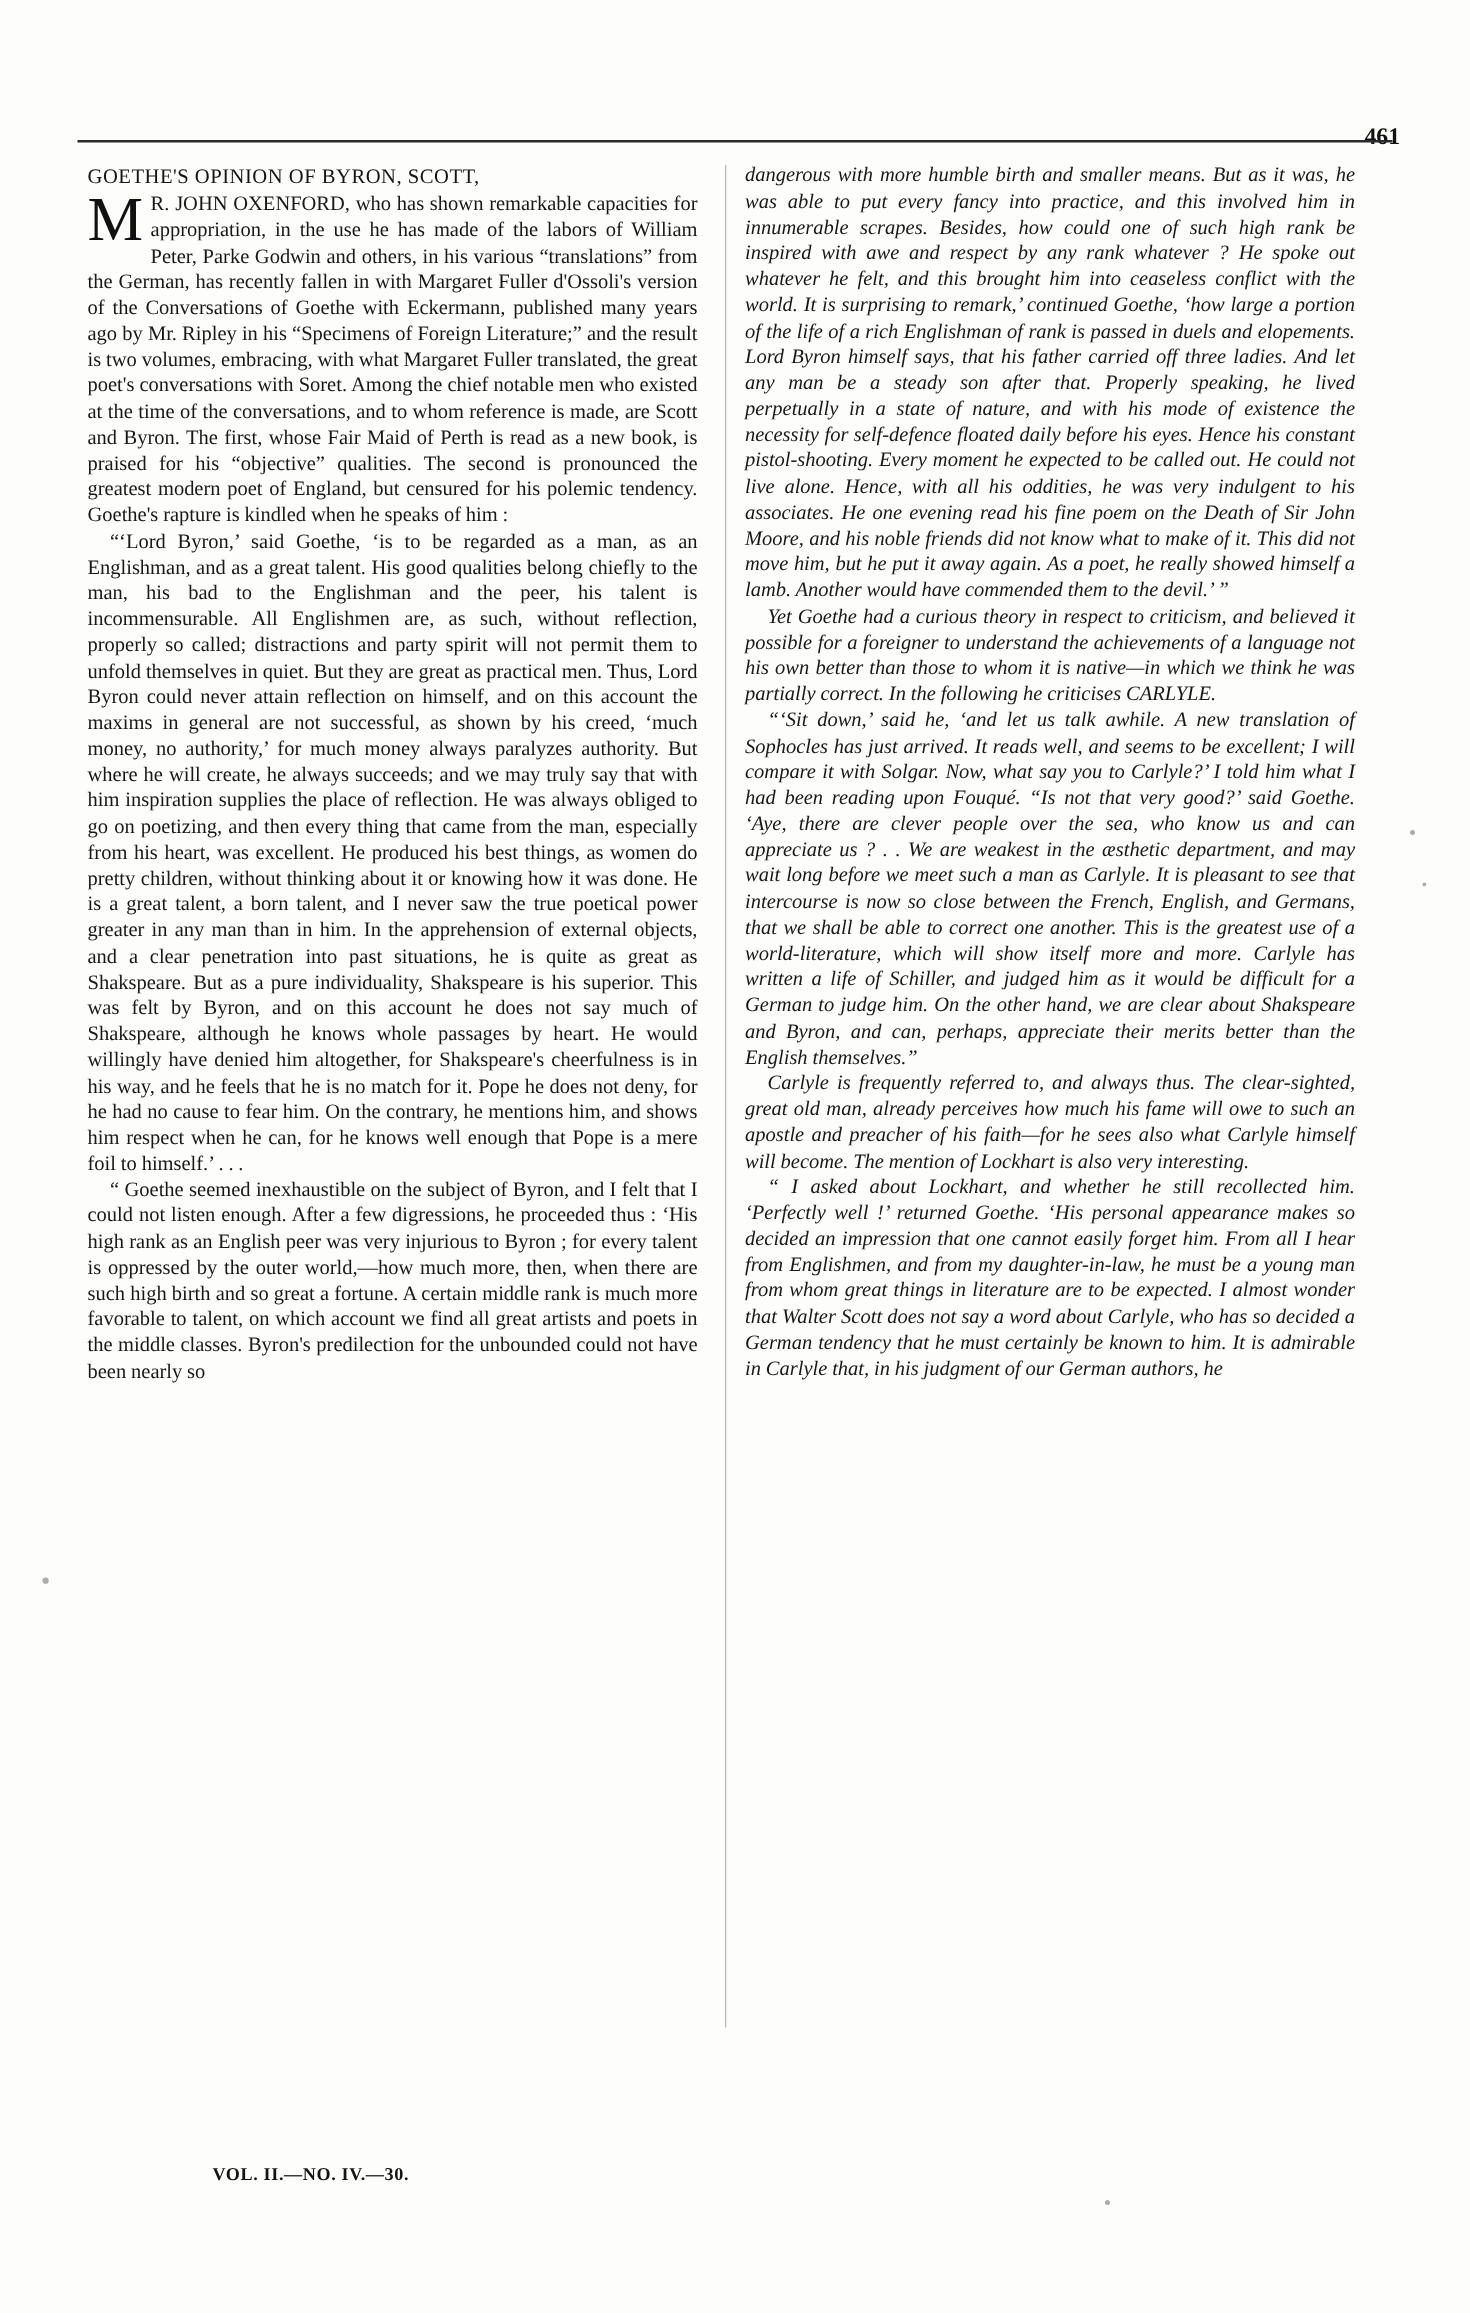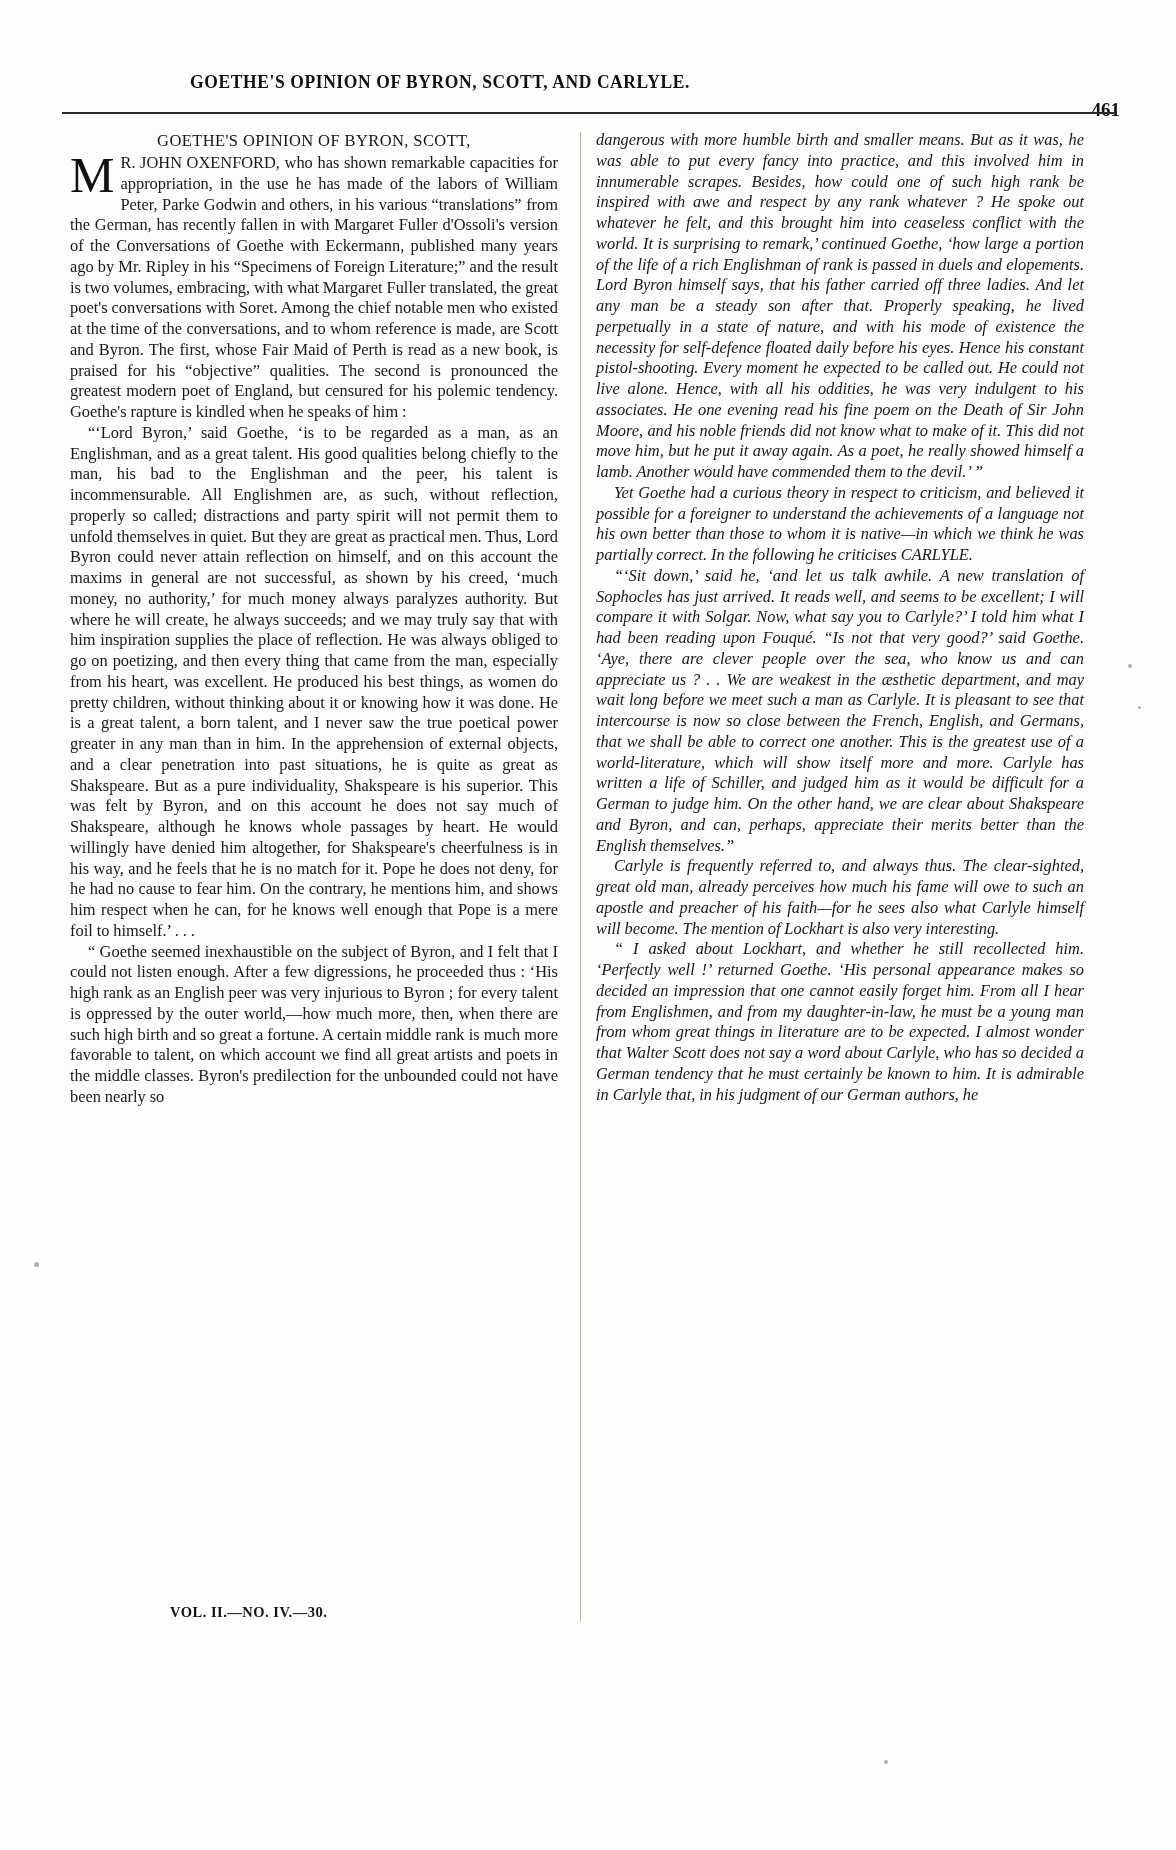--- a/index.html
+++ b/index.html
@@ -76,21 +76,21 @@
   .col-right { left: 534px; font-style: italic; }
   .col-divider {
     position: absolute;
     left: 518px;
     top: 2px;
     width: 1px;
     height: 1490px;
     background: #b9b9b4;
   }
   .art-title {
-    text-align: center;
+    text-align: left;
     font-size: 16.5px;
     line-height: 1.28;
     letter-spacing: 0.4px;
     font-weight: 500;
     margin: 0 0 2px 0;
     color: #141414;
   }
   p {
     margin: 0;
     font-size: 16.4px;
@@ -109,40 +109,39 @@
     font-size: 50px;
     line-height: 0.82;
     padding: 2px 6px 0 0;
     font-weight: 500;
     font-family: "Liberation Serif", serif;
     color: #111;
   }
   .colophon {
     position: absolute;
     left: 170px;
-    top: 1604px;
+    top: 1732px;
     font-size: 14.5px;
     letter-spacing: 0.5px;
     font-weight: 600;
     color: #141414;
   }
   .speck {
     position: absolute;
     background: #6a6a68;
     border-radius: 50%;
     opacity: 0.55;
   }
 </style>
 </head>
 <body>
 
 <div class="page">
 
   <div class="running-head">
-    <div class="running-head-title">GOETHE'S OPINION OF BYRON, SCOTT, AND CARLYLE.</div>
     <div class="page-number">461</div>
   </div>
 
   <div class="rule"></div>
 
   <div class="columns">
 
     <div class="col-divider"></div>
 
     <div class="col col-left">

